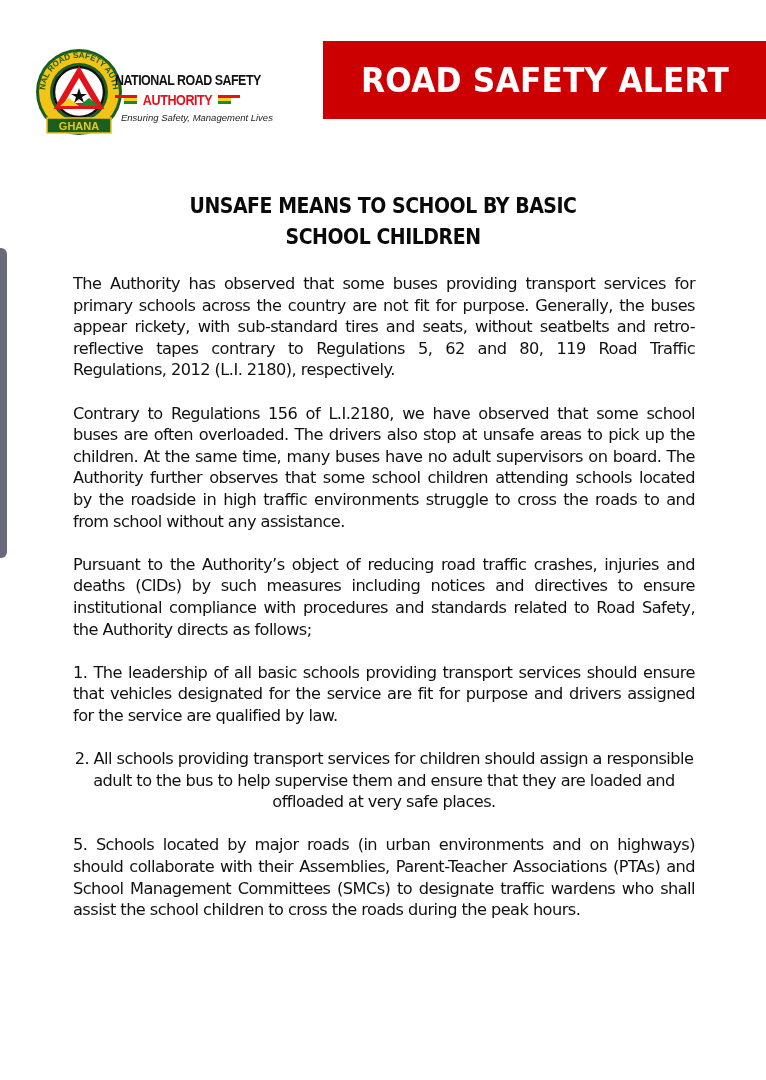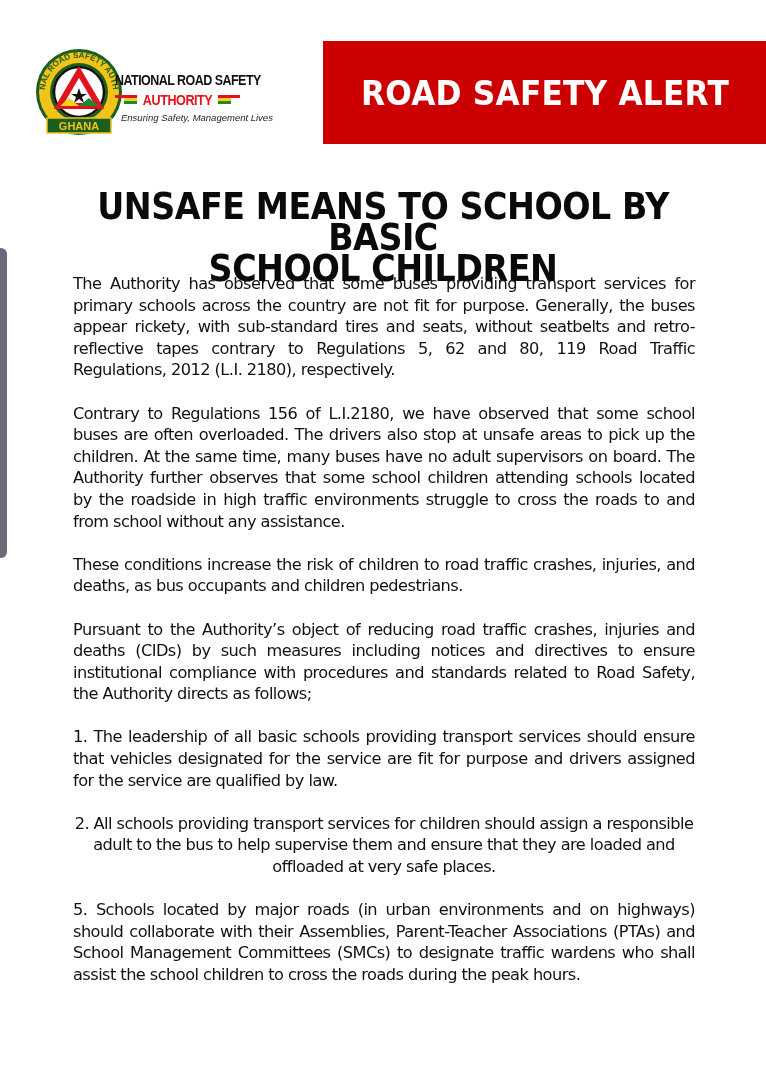--- a/index.html
+++ b/index.html
@@ -23,34 +23,34 @@
   .flagbar.left { align-items: flex-end; }
   .org-line2 .auth {
     font-family: "Liberation Sans", sans-serif; font-weight: bold; font-size: 14px; color: #e3131b;
     margin: 0 2px; letter-spacing: -0.5px; transform: scaleX(0.9);
   }
   .tagline {
     font-family: "Liberation Sans", sans-serif; font-style: italic; font-size: 9.5px; color: #222;
     margin-top: 5px; margin-left: 6px; white-space: nowrap;
   }
   .alert-banner {
-    position: absolute; left: 323px; top: 41px; width: 443px; height: 103px; background: #cc0000;
+    position: absolute; left: 323px; top: 41px; width: 443px; height: 78px; background: #cc0000;
     display: flex; align-items: center; justify-content: center;
   }
   .alert-banner span {
     color: #ffffff; font-family: "DejaVu Sans", sans-serif; font-weight: bold; font-size: 34px;
     letter-spacing: 0.2px; transform: scaleX(0.92);
   }
   .scroll-handle {
     position: absolute; left: 0; top: 248px; width: 7px; height: 310px; background: #6b6a7a;
     border-radius: 0 6px 6px 0;
   }
   .doc-title {
     position: absolute; left: 60px; top: 191px; width: 646px; text-align: center;
-    font-family: "DejaVu Sans", sans-serif; font-weight: bold; font-size: 37px; line-height: 31px;
+    font-family: "DejaVu Sans", sans-serif; font-weight: bold; font-size: 21px; line-height: 31px;
     color: #0a0a0a; letter-spacing: -0.5px;
   }
   .doc-title span { display: block; transform: scaleX(0.9); }
   .body-text {
     position: absolute; left: 73px; top: 273px; width: 622px;
     font-family: "DejaVu Sans", sans-serif; font-size: 16.2px; line-height: 21.6px; color: #111;
     letter-spacing: -0.55px;
   }
   .body-text p { margin: 0 0 21.6px 0; text-align: justify; }
   .body-text p.last { text-align: center; }
@@ -105,18 +105,17 @@
 <div class="scroll-handle"></div>
 
 <div class="doc-title">
   <span>UNSAFE MEANS TO SCHOOL BY BASIC</span>
   <span>SCHOOL CHILDREN</span>
 </div>
 
 <div class="body-text">
   <p>The Authority has observed that some buses providing transport services for primary schools across the country are not fit for purpose. Generally, the buses appear rickety, with sub-standard tires and seats, without seatbelts and retro-reflective tapes contrary to Regulations 5, 62 and 80, 119 Road Traffic Regulations, 2012 (L.I. 2180), respectively.</p>
   <p>Contrary to Regulations 156 of L.I.2180, we have observed that some school buses are often overloaded. The drivers also stop at unsafe areas to pick up the children. At the same time, many buses have no adult supervisors on board. The Authority further observes that some school children attending schools located by the roadside in high traffic environments struggle to cross the roads to and from school without any assistance.</p>
-  <p>These conditions increase the risk of children to road traffic crashes, injuries, and deaths, as bus occupants and children pedestrians.</p>
   <p>Pursuant to the Authority’s object of reducing road traffic crashes, injuries and deaths (CIDs) by such measures including notices and directives to ensure institutional compliance with procedures and standards related to Road Safety, the Authority directs as follows;</p>
   <p>1. The leadership of all basic schools providing transport services should ensure that vehicles designated for the service are fit for purpose and drivers assigned for the service are qualified by law.</p>
   <p class="last">2. All schools providing transport services for children should assign a responsible adult to the bus to help supervise them and ensure that they are loaded and offloaded at very safe places.</p>
   <p>5. Schools located by major roads (in urban environments and on highways) should collaborate with their Assemblies, Parent-Teacher Associations (PTAs) and School Management Committees (SMCs) to designate traffic wardens who shall assist the school children to cross the roads during the peak hours.</p>
 </div>
 
 </body></html>

